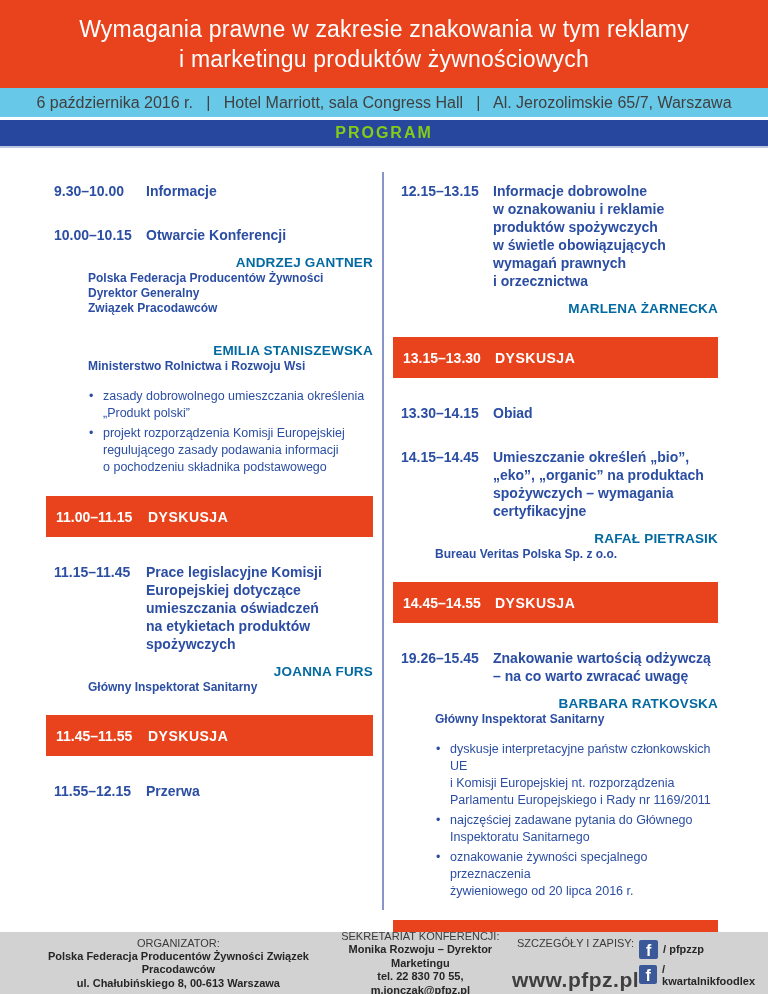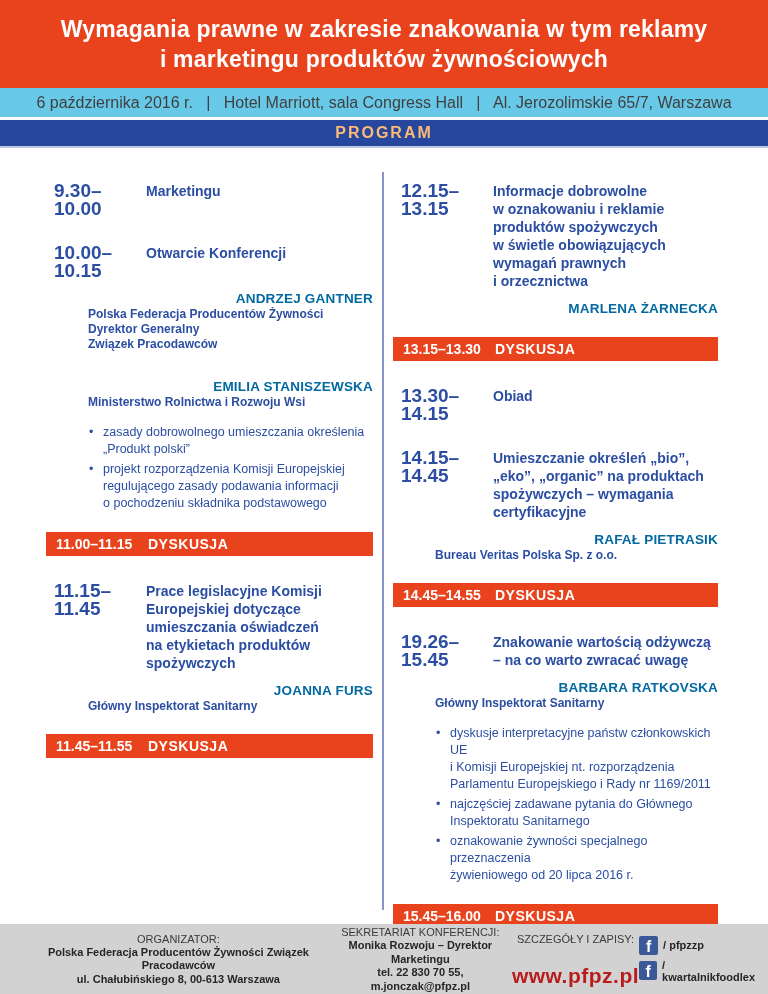--- a/index.html
+++ b/index.html
@@ -1,59 +1,59 @@
 <!DOCTYPE html>
 <html lang="pl"><head>
 <meta charset="utf-8">
 <style>
   html,body{margin:0;padding:0;background:#fff;}
   body{font-family:"Liberation Sans",sans-serif;}
   .page{position:relative;width:768px;height:994px;background:#fff;overflow:hidden;}
 
   
   .hdr{height:88px;background:#E8431D;color:#fff;text-align:center;padding-top:14px;box-sizing:border-box;}
-  .hdr .t1,.hdr .t2{font-size:23px;line-height:30px;font-weight:bold;letter-spacing:.2px;}
+  .hdr .t1,.hdr .t2{font-size:23px;line-height:30px;font-weight:normal;letter-spacing:.2px;}
   .info-bar{height:29px;line-height:29px;background:#68C8E8;border-bottom:3px solid #fff;
             text-align:center;color:#404040;font-size:16px;white-space:pre;}
   .program-bar{height:26px;line-height:26px;background:#27479E;border-bottom:2px solid #BCC8E2;
-               text-align:center;color:#fdba74;font-weight:bold;font-size:16px;letter-spacing:2px;}
+               text-align:center;color:#84cc16;font-weight:bold;font-size:16px;letter-spacing:2px;}
 
   
   .content{display:flex;height:784px;padding-left:46px;box-sizing:border-box;}
   .col{width:327px;overflow:hidden;}
   .col-right{width:325px;}
   .divider{width:2px;background:#8A94C8;margin:24px 9px 22px 9px;}
   .col > :first-child{margin-top:34px;}
 
   .session{margin-top:26px;color:#2B4EA3;}
   .session-row{display:flex;padding-left:8px;}
-  .time{flex:0 0 92px;font-weight:bold;font-size:19px;line-height:18px;}
+  .time{flex:0 0 92px;font-weight:bold;font-size:14px;line-height:18px;}
   .title{font-weight:bold;font-size:14px;line-height:18px;white-space:pre-line;}
 
   .speaker{margin-top:10px;padding-left:42px;}
   .speaker-name{color:#0369a1;font-weight:bold;font-size:13.5px;line-height:17px;letter-spacing:.2px;text-align:right;}
   .speaker-org{color:#2B4EA3;font-weight:bold;font-size:12px;line-height:15px;}
 
   .bullets{margin:14px 0 0 0;padding:0 0 0 42px;list-style:none;}
   .bullet{position:relative;padding-left:15px;font-size:12.5px;line-height:17px;
           color:#2B4EA3;white-space:pre-line;margin-bottom:3px;}
   .bullet::before{content:"•";position:absolute;left:1px;top:0;}
 
-  .banner{margin-top:20px;height:24px;background:#E8431D;color:#fff;display:flex;align-items:center;padding-left:10px;box-sizing:border-box;}
+  .banner{margin-top:20px;height:41px;background:#E8431D;color:#fff;display:flex;align-items:center;padding-left:10px;box-sizing:border-box;}
   .b-time{flex:0 0 92px;font-weight:bold;font-size:14px;}
   .b-label{font-weight:bold;font-size:14px;letter-spacing:.5px;}
 
   
-  .footer{position:absolute;left:0;bottom:0;width:768px;height:70px;background:#D2D2D2;
+  .footer{position:absolute;left:0;bottom:0;width:768px;height:62px;background:#D2D2D2;
           display:flex;align-items:center;justify-content:space-between;
           padding:0 12px 0 28px;box-sizing:border-box;color:#2e2e2e;}
   .f-block{text-align:center;}
   .f-label{font-size:11px;line-height:14px;color:#3a3a3a;}
   .f-line{font-size:11px;line-height:13.5px;font-weight:bold;color:#262626;}
-  .f-url{font-size:21px;line-height:22px;font-weight:bold;letter-spacing:.5px;color:#b91c1c;margin-top:19px;}
+  .f-url{font-size:21px;line-height:22px;font-weight:bold;letter-spacing:.5px;color:#404040;margin-top:19px;}
   .social{display:flex;flex-direction:column;gap:4px;}
   .social-row{display:flex;align-items:center;gap:5px;cursor:pointer;}
   .fb{width:19px;height:19px;background:#3B5998;border-radius:2px;color:#fff;font-weight:bold;
       font-size:16px;line-height:22px;text-align:center;overflow:hidden;display:inline-block;}
   .handle{font-size:11px;font-weight:bold;color:#262626;}
 </style>
 </head>
 <body>
 
 <div class="page">
@@ -65,21 +65,21 @@
 
   <div class="info-bar">6 października 2016 r.   |   Hotel Marriott, sala Congress Hall   |   Al. Jerozolimskie 65/7, Warszawa</div>
 
   <div class="program-bar">PROGRAM</div>
 
   <div class="content">
     <div class="col col-left" id="col-left">
         <div class="session">
           <div class="session-row">
             <span class="time">9.30–10.00</span>
-            <span class="title">Marketingu</span>
+            <span class="title">Informacje</span>
           </div>
         </div>
         <div class="session">
           <div class="session-row">
             <span class="time">10.00–10.15</span>
             <span class="title">Otwarcie Konferencji</span>
           </div>
           <div class="speaker">
             <div class="speaker-name">ANDRZEJ GANTNER</div>
             <div class="speaker-org">Polska Federacja Producentów Żywności</div>
@@ -114,20 +114,26 @@
 spożywczych</span>
           </div>
           <div class="speaker">
             <div class="speaker-name">JOANNA FURS</div>
             <div class="speaker-org">Główny Inspektorat Sanitarny</div>
           </div>
         </div>
         <div class="banner">
           <span class="b-time">11.45–11.55</span>
           <span class="b-label">DYSKUSJA</span>
+        </div>
+        <div class="session">
+          <div class="session-row">
+            <span class="time">11.55–12.15</span>
+            <span class="title">Przerwa</span>
+          </div>
         </div>
       </div>
     <div class="divider"></div>
     <div class="col col-right" id="col-right">
         <div class="session">
           <div class="session-row">
             <span class="time">12.15–13.15</span>
             <span class="title">Informacje dobrowolne
 w oznakowaniu i reklamie
 produktów spożywczych

